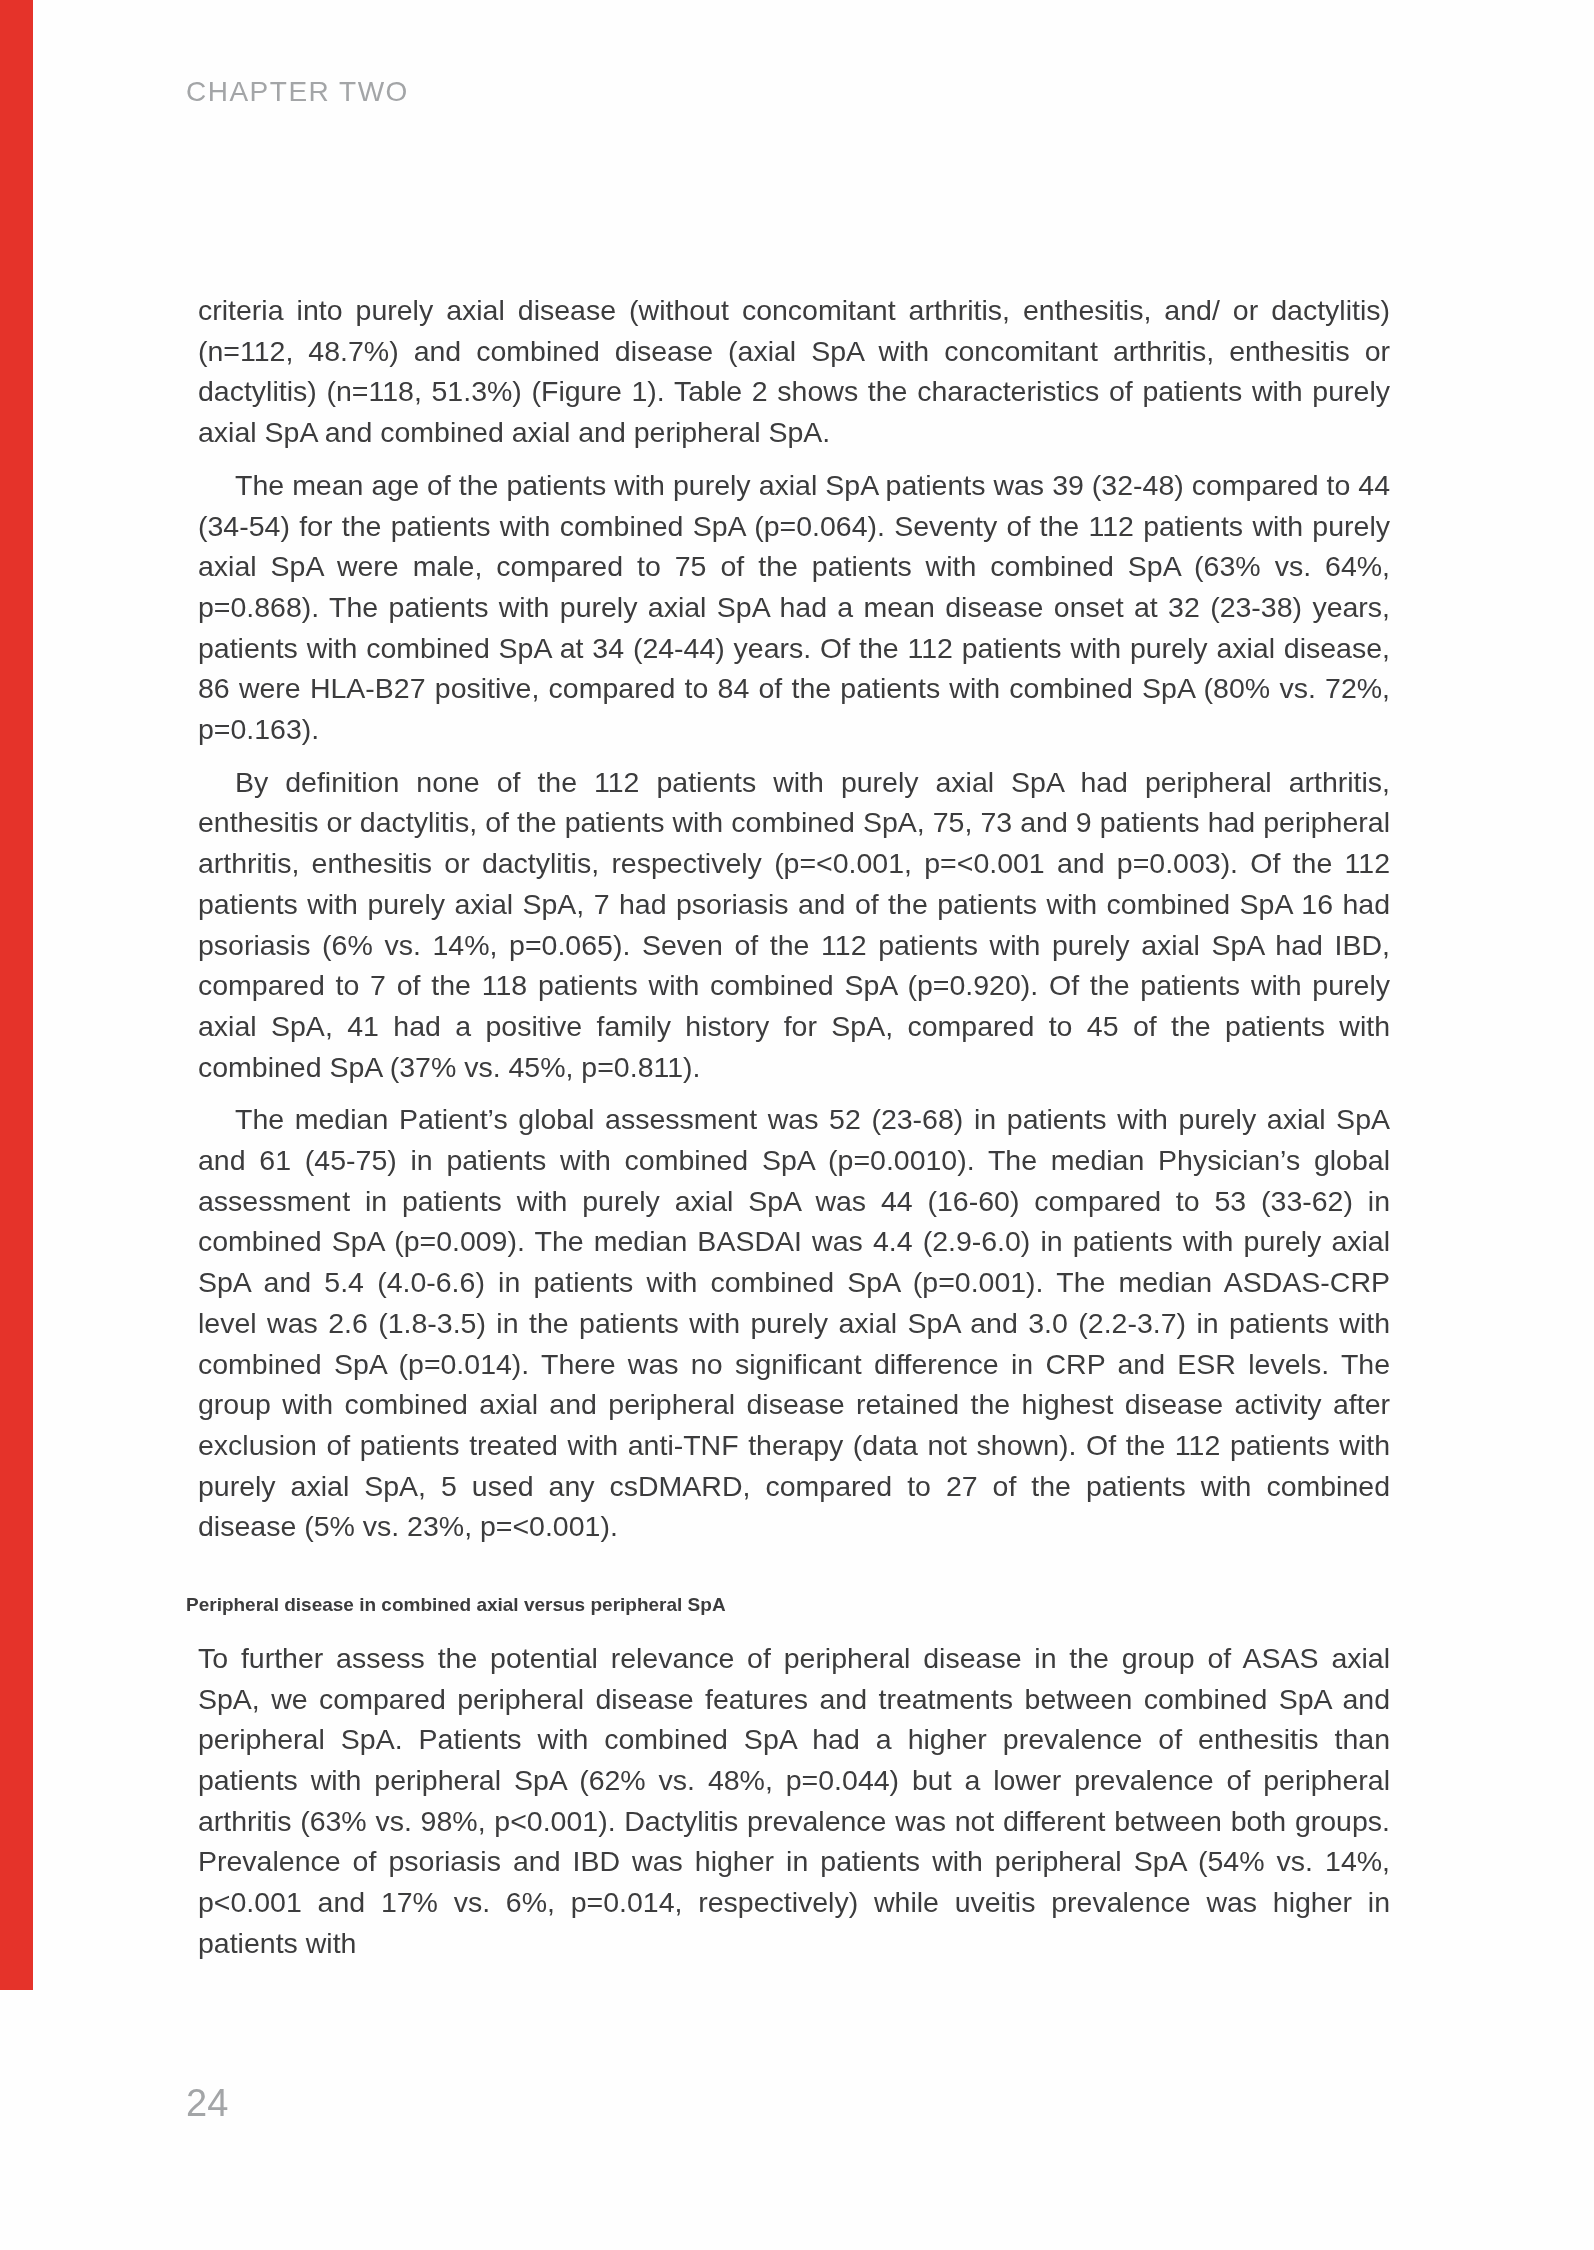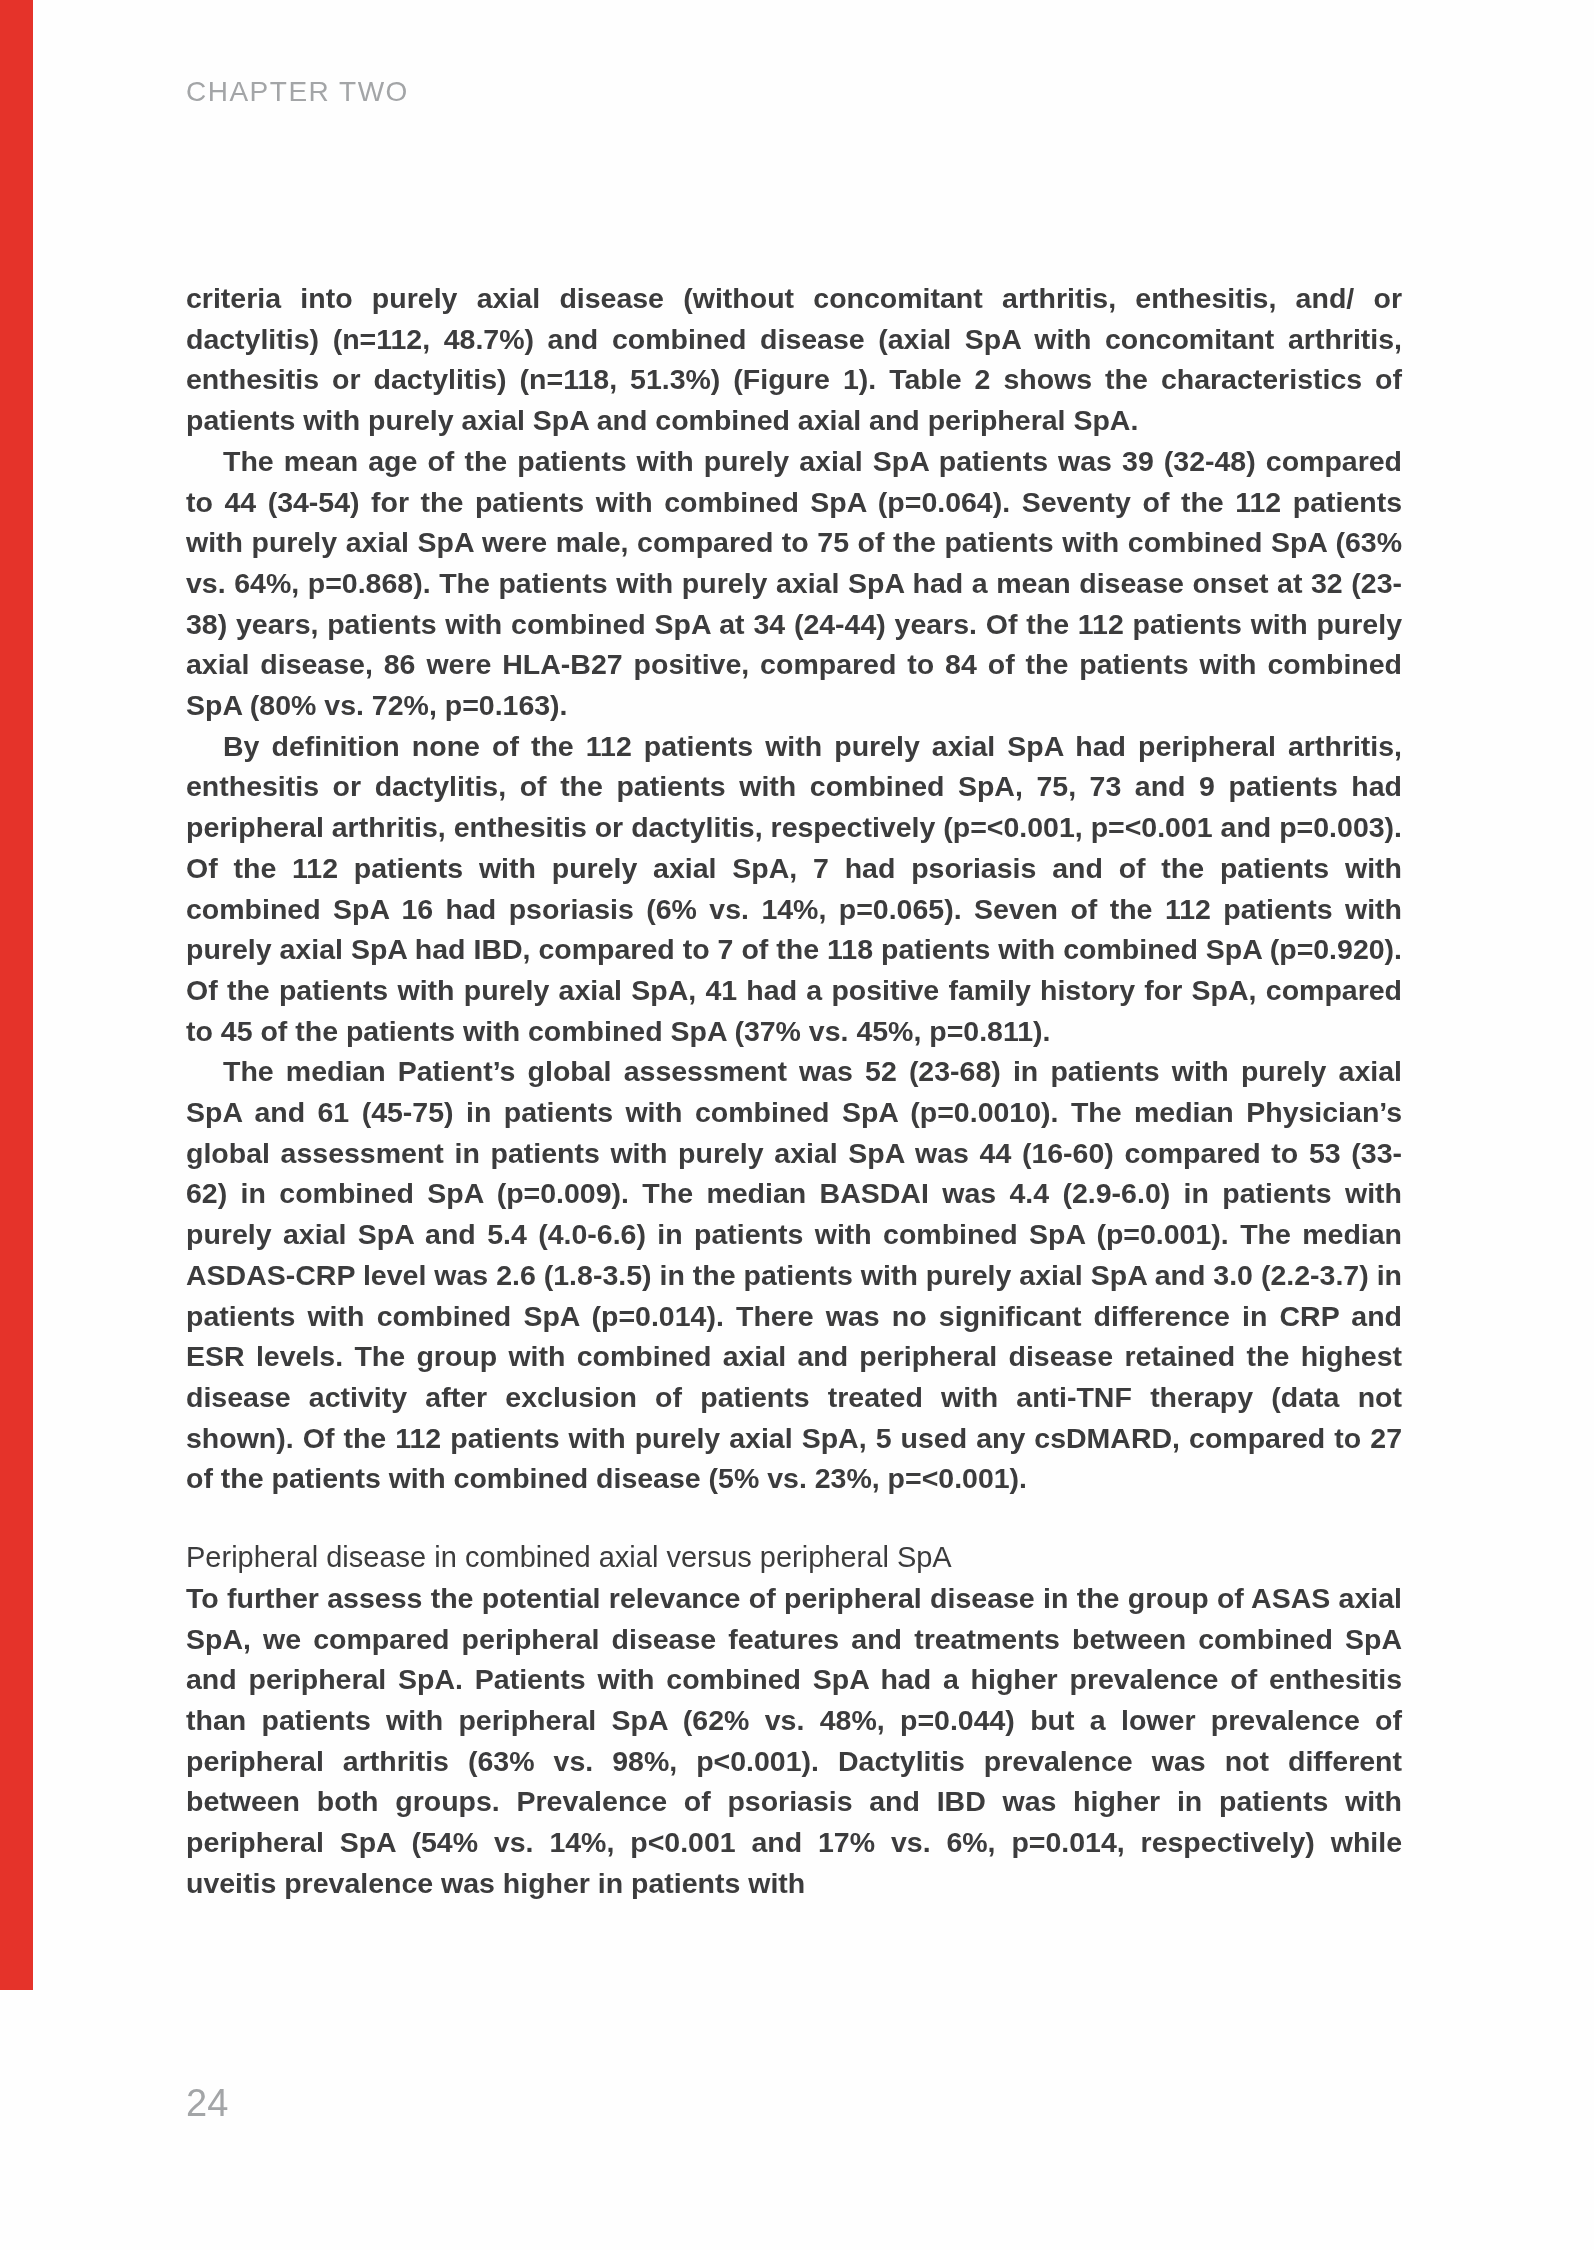--- a/index.html
+++ b/index.html
@@ -37,31 +37,30 @@
     position: absolute;
     left: 186px;
     top: 278px;
     width: 1216px;
     font-size: 28.5px;
     line-height: 40.7px;
     color: var(--ink, #3c3c3d);
     text-align: justify;
   }
   .para {
-    margin: 0;
-    font-weight: bold;
+    margin: 12px;
   }
   .para.indent {
     text-indent: 37px;
   }
   .section-heading {
     margin: 38px 0 0 0;
-    font-size: 29px;
+    font-size: 19px;
     line-height: 40.7px;
-    font-weight: 400;
+    font-weight: 700;
     text-align: left;
     color: var(--ink, #3c3c3d);
   }
   .page-number {
     position: absolute;
     left: 186px;
     top: 2082px;
     font-size: 38px;
     color: var(--muted, #a3a5a7);
   }

